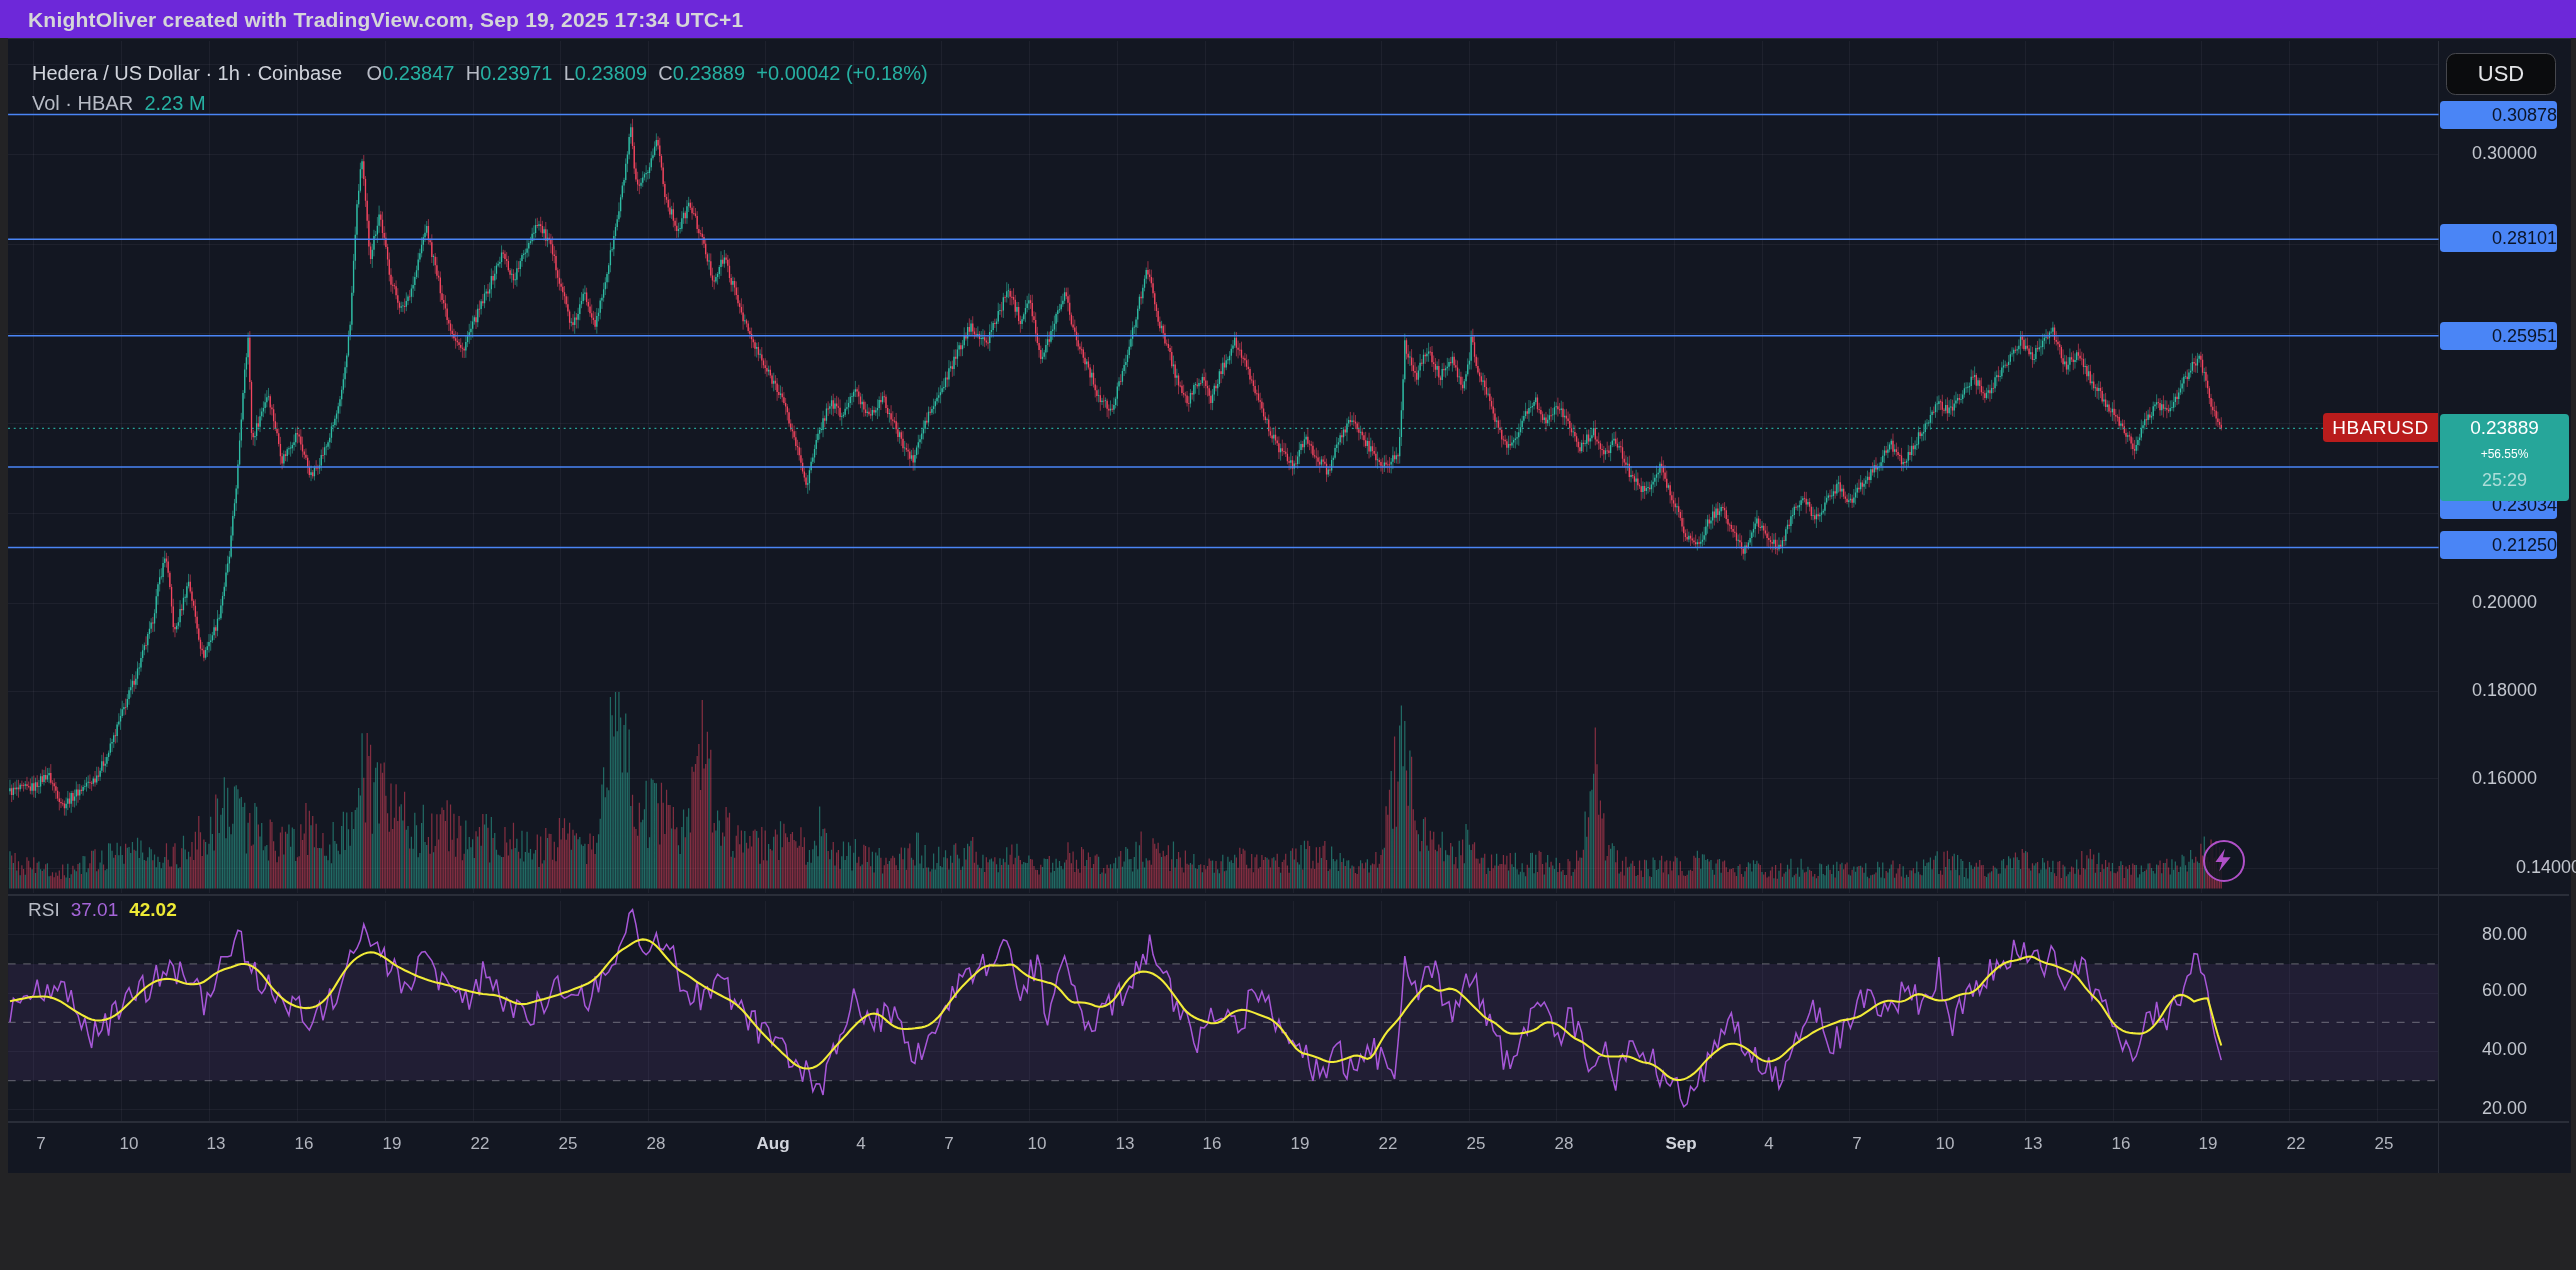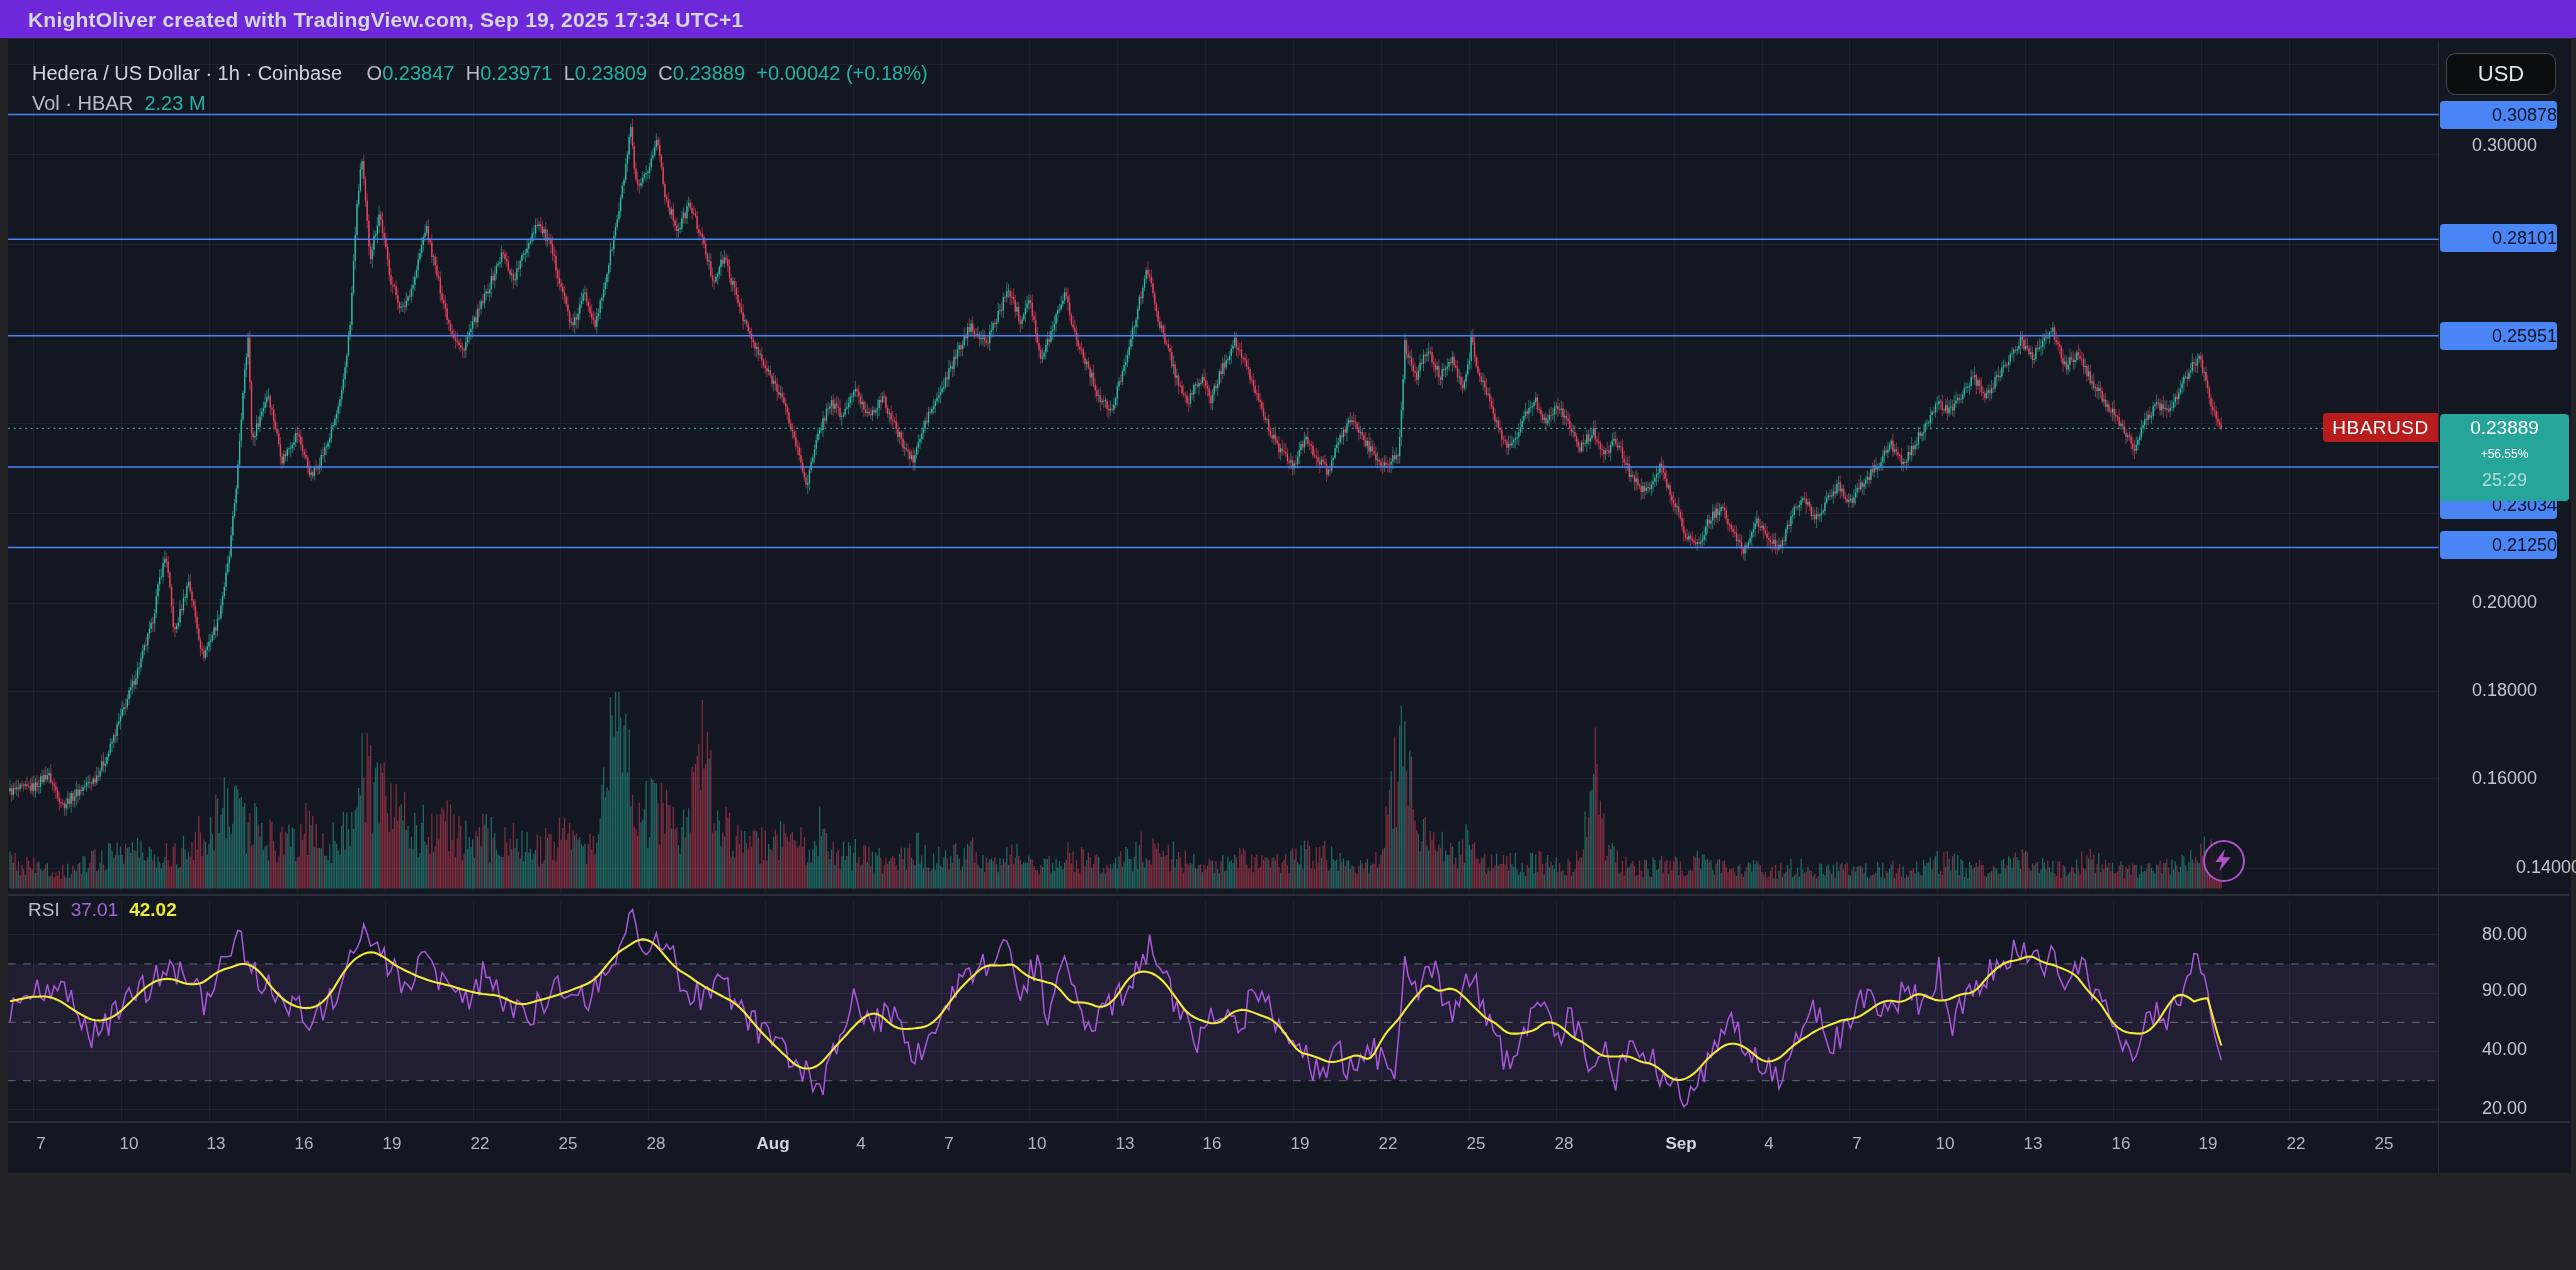--- a/index.html
+++ b/index.html
@@ -81,27 +81,27 @@
     <span class="dim">Vol · HBAR</span>
     <span class="val">2.23 M</span>
   </div>
   <div class="legend-row" style="left:28px;top:899px;font-size:19px;">
     <span class="dim">RSI</span>
     <span class="pur">37.01</span>
     <span class="yel" style="font-weight:700;">42.02</span>
   </div>
 
   <div id="scale-labels">
-      <div class="scale-label" style="top: 145px;">0.30000</div>
+      <div class="scale-label" style="top: 153px;">0.30000</div>
       <div class="scale-label" style="top: 602px;">0.20000</div>
       <div class="scale-label" style="top: 690px;">0.18000</div>
       <div class="scale-label" style="top: 778px;">0.16000</div>
       <div class="scale-label" style="top: 867px; padding-left: 44px;">0.14000</div>
       <div class="scale-label" style="top: 934px;">80.00</div>
-      <div class="scale-label" style="top: 990px;">90.00</div>
+      <div class="scale-label" style="top: 990px;">60.00</div>
       <div class="scale-label" style="top: 1049px;">40.00</div>
       <div class="scale-label" style="top: 1108px; text-align: center;">20.00</div>
       <div class="chip" style="top: 115px;">0.30878</div>
       <div class="chip" style="top: 238px;">0.28101</div>
       <div class="chip" style="top: 336px;">0.25951</div>
       <div class="chip" style="top: 505px;">0.23034</div>
       <div class="chip" style="top: 545px;">0.21250</div>
     </div>
 
   <div class="sym-tag">HBARUSD</div>

